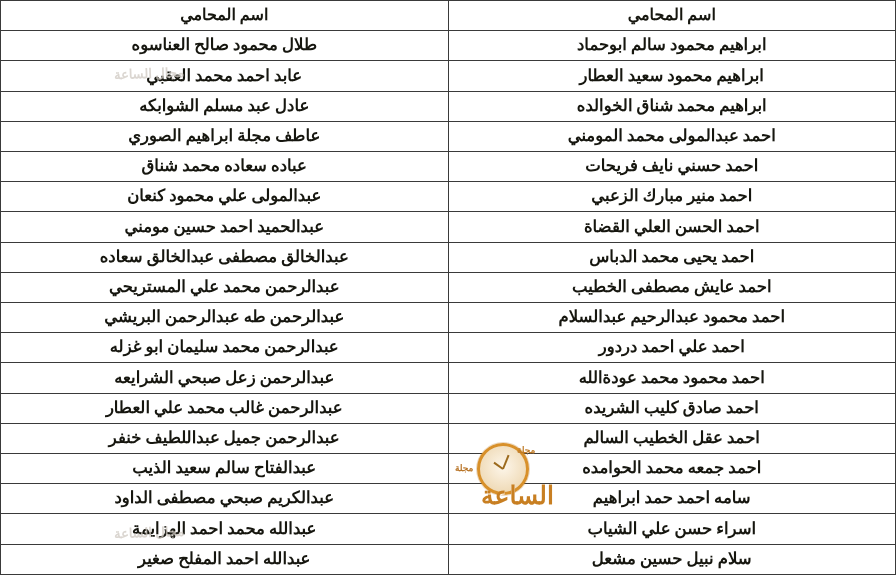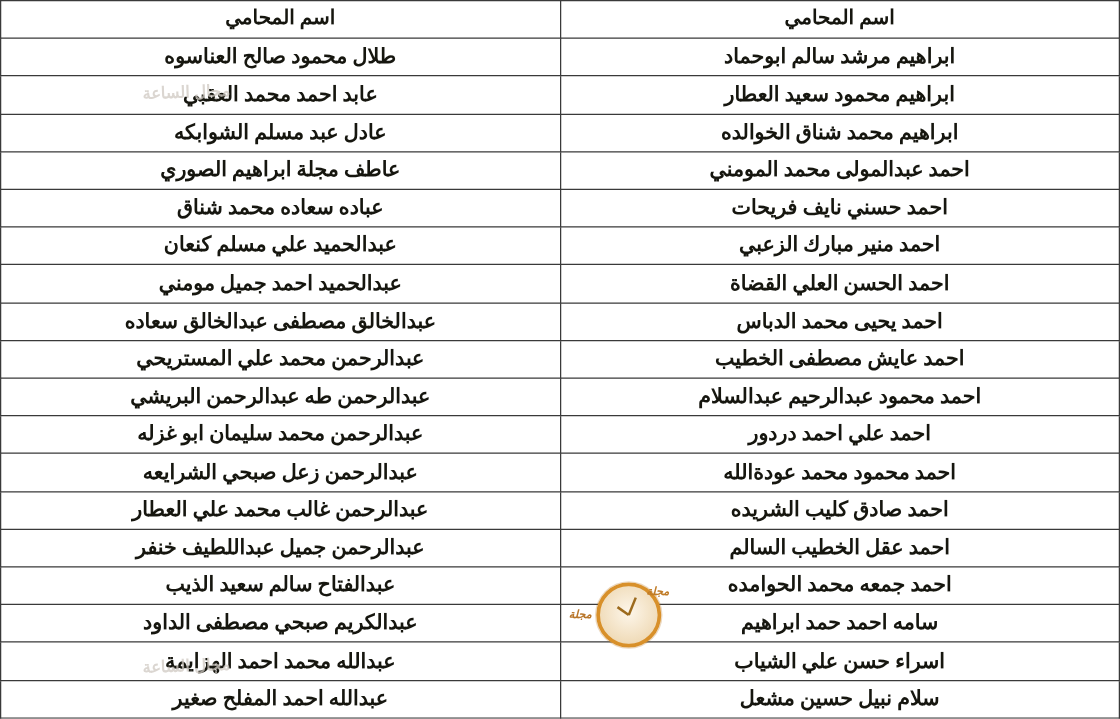--- a/index.html
+++ b/index.html
@@ -55,26 +55,25 @@
     font-size: 13px;
     font-weight: bold;
     letter-spacing: 1px;
     font-family: "Liberation Sans", sans-serif;
   }
   .wm-1 { top: 66px; right: 712px; transform: rotate(-2deg); }
   .wm-2 { top: 525px; right: 712px; transform: rotate(-2deg); }
   .logo-wm {
     position: absolute;
     left: 455px;
-    top: 466px;
+    top: 443px;
     width: 125px;
     height: 72px;
     pointer-events: none;
     user-select: none;
-    font-style: italic;
   }
   .logo-wm .clockface {
     position: absolute;
     left: 22px;
     top: 0px;
     width: 46px;
     height: 46px;
     border-radius: 50%;
     border: 3px solid #d8902a;
     background: radial-gradient(circle at 50% 45%, #fdf6ea 0%, #f0dcba 70%, #e2c79a 100%);
@@ -138,46 +137,46 @@
 
 <div class="page">
 
   <table class="names-table">
     <tbody>
       <tr>
         <td class="header-cell">اسم المحامي</td>
         <td class="header-cell">اسم المحامي</td>
       </tr>
       <tr>
-        <td>ابراهيم مرشد سالم ابوحماد</td>
+        <td>ابراهيم محمود سالم ابوحماد</td>
         <td>طلال محمود صالح  العناسوه</td>
       </tr>
       <tr>
         <td>ابراهيم محمود سعيد العطار</td>
         <td>عابد احمد محمد العقبي</td>
       </tr>
       <tr>
         <td>ابراهيم محمد شناق الخوالده</td>
         <td>عادل عبد مسلم الشوابكه</td>
       </tr>
       <tr>
         <td>احمد عبدالمولى محمد المومني</td>
         <td>عاطف مجلة ابراهيم الصوري</td>
       </tr>
       <tr>
         <td>احمد حسني نايف فريحات</td>
         <td>عباده سعاده محمد شناق</td>
       </tr>
       <tr>
         <td>احمد منير مبارك الزعبي</td>
-        <td>عبدالحميد علي مسلم كنعان</td>
+        <td>عبدالمولى علي محمود كنعان</td>
       </tr>
       <tr>
         <td>احمد الحسن العلي القضاة</td>
-        <td>عبدالحميد احمد جميل مومني</td>
+        <td>عبدالحميد احمد حسين مومني</td>
       </tr>
       <tr>
         <td>احمد يحيى محمد الدباس</td>
         <td>عبدالخالق مصطفى عبدالخالق سعاده</td>
       </tr>
       <tr>
         <td>احمد عايش مصطفى الخطيب</td>
         <td>عبدالرحمن محمد علي المستريحي</td>
       </tr>
       <tr>
@@ -219,15 +218,16 @@
     </tbody>
   </table>
 
   <div class="wm wm-text wm-1">مجال الساعة</div>
   <div class="wm wm-text wm-2">مجال الساعة</div>
 
   <div class="logo-wm">
     <div class="clockface"></div>
     <div class="small-top">مجلة</div>
     <div class="small-side">مجلة</div>
+    <div class="arabic-logo">الساعة</div>
   </div>
 
 </div>
 
 </body></html>

